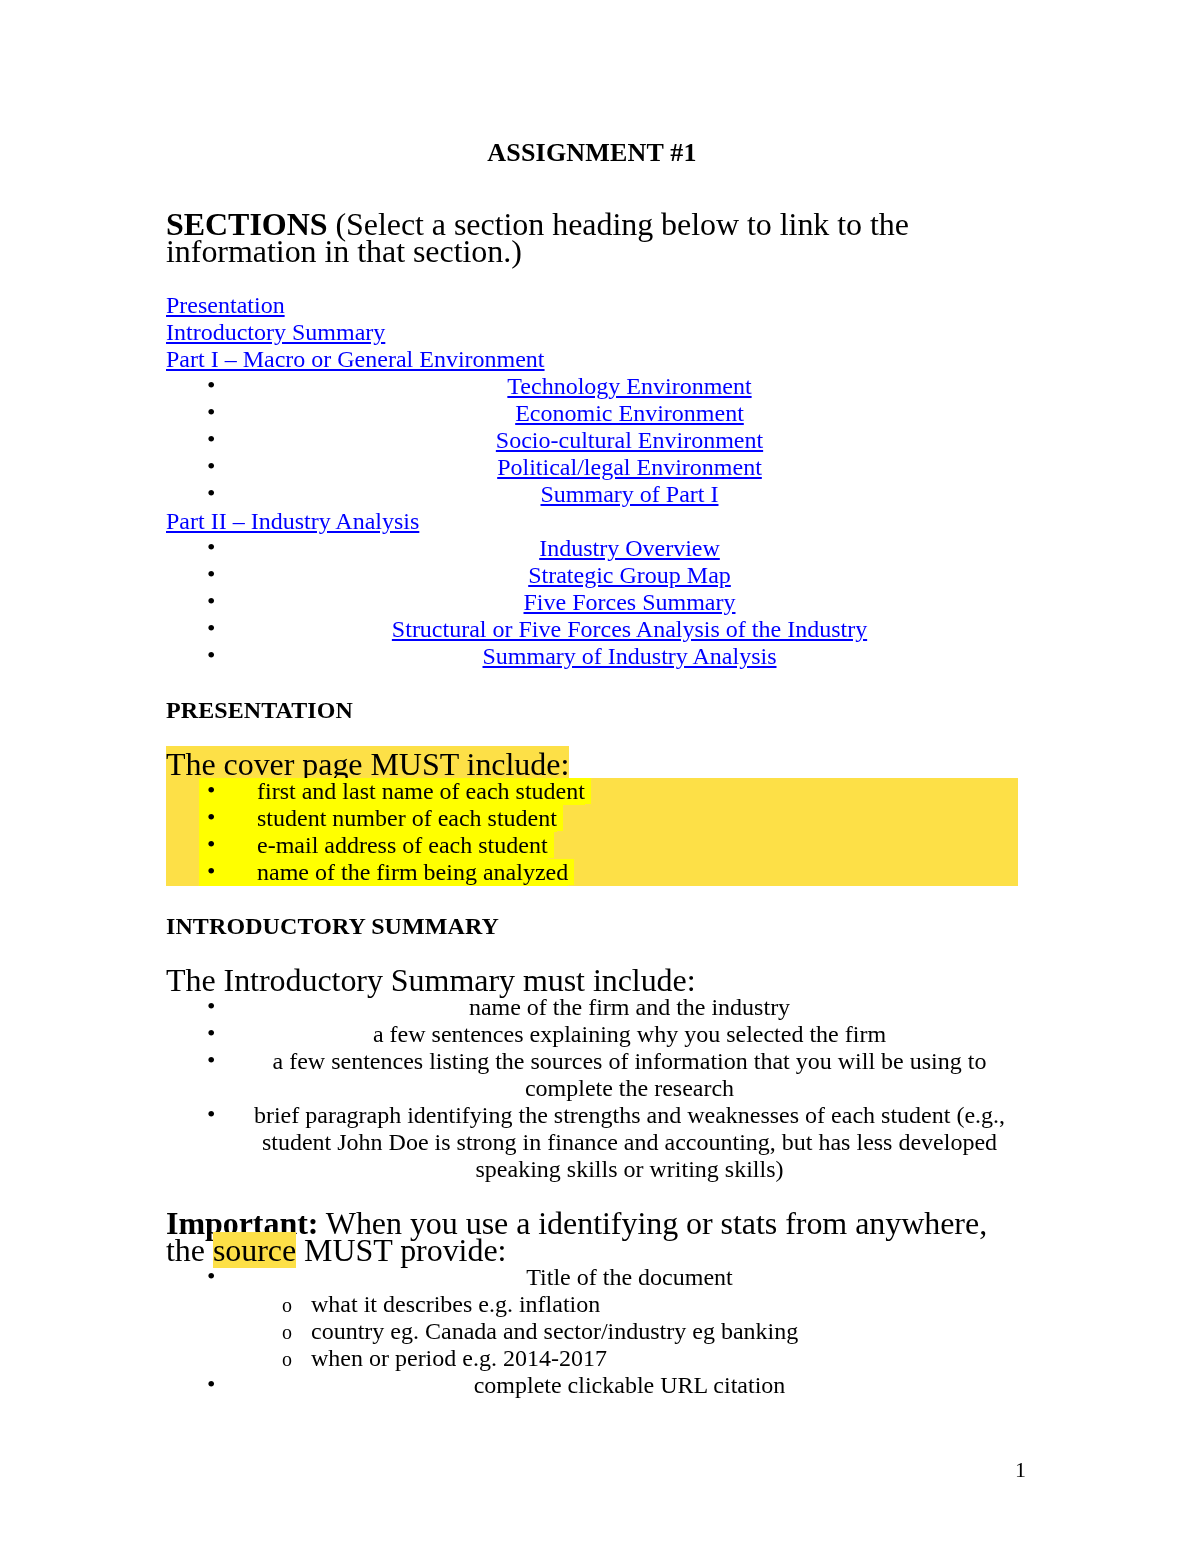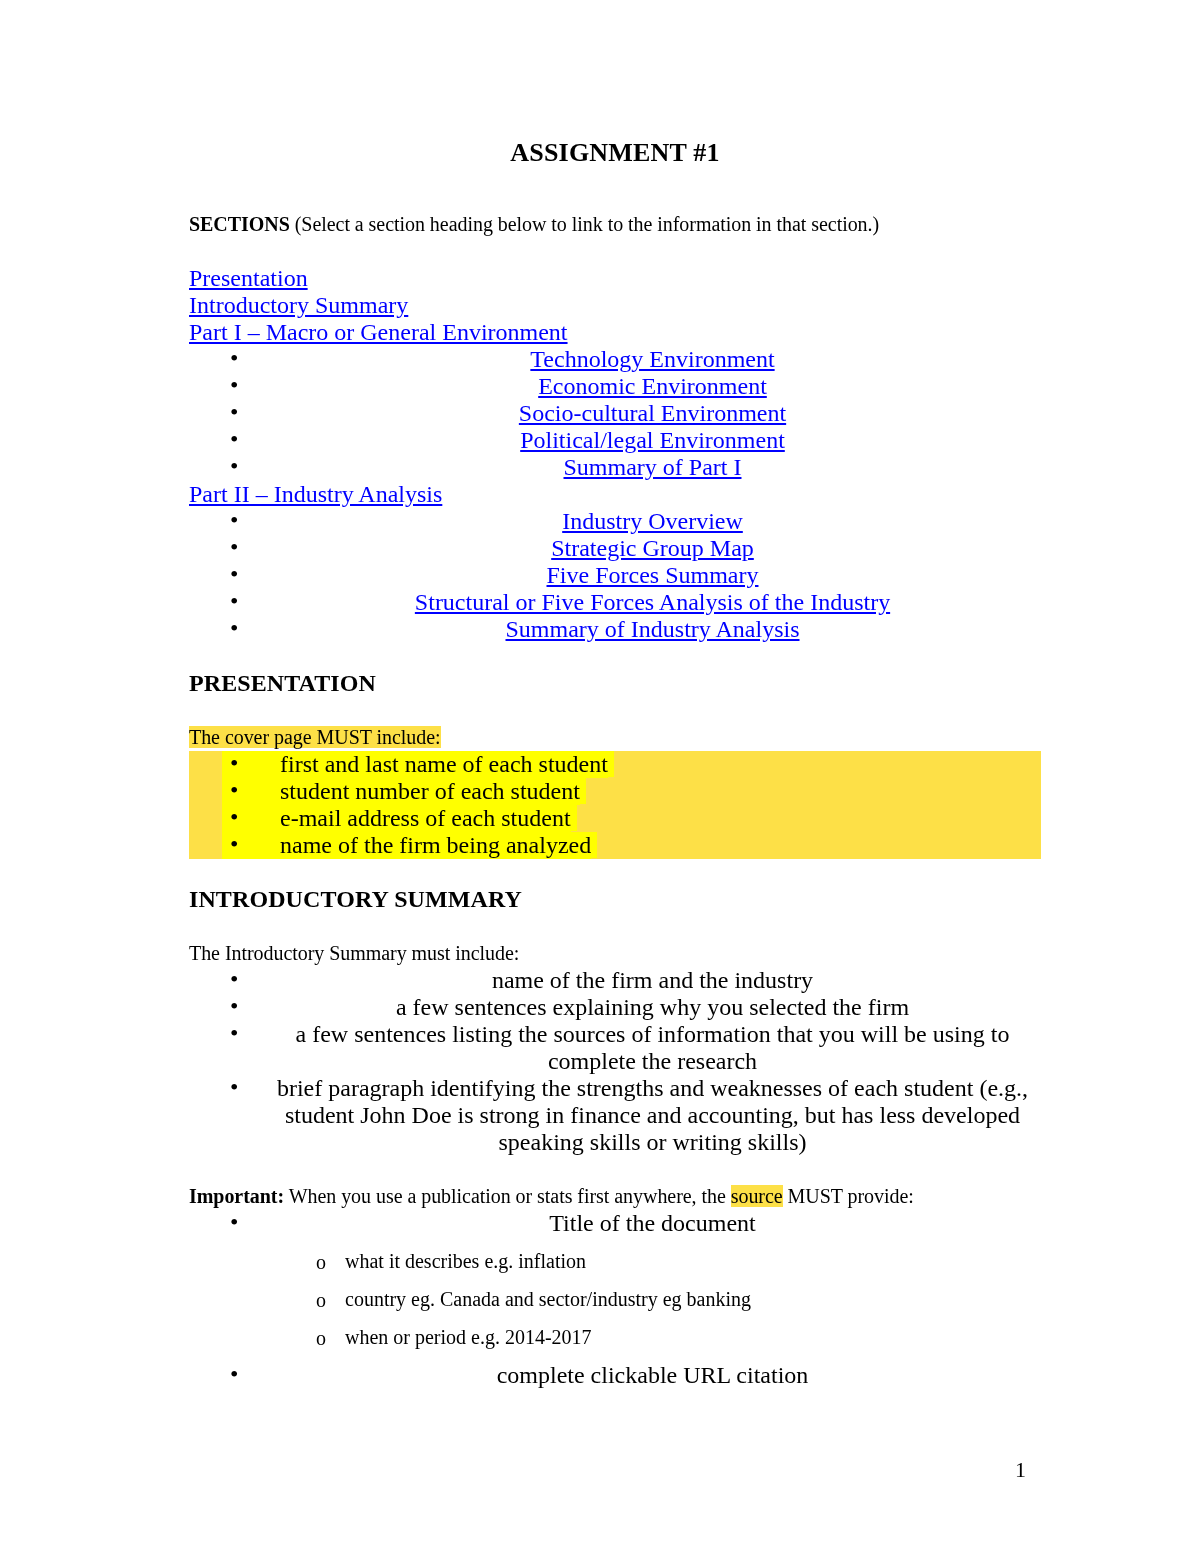--- a/index.html
+++ b/index.html
@@ -16,40 +16,40 @@
     position: relative;
     width: 1200px;
     height: 1553px;
     background: #ffffff;
     overflow: hidden;
     box-sizing: border-box;
     padding: 0;
   }
   .content {
     position: absolute;
-    left: 189px;
+    left: 166px;
     top: 138px;
     width: 852px;
   }
   .doc-title {
     text-align: center;
     font-weight: bold;
     font-size: 26px;
     letter-spacing: 0.2px;
     margin: 0;
     padding: 0;
     line-height: 30px;
   }
   .spacer-lg { height: 29px; }
   .spacer-md { height: 27px; }
   .spacer-sm { height: 14px; }
 
   p.para {
     margin: 0;
-    font-size: 20px;
+    font-size: 32px;
     line-height: 27px;
     letter-spacing: -0.05px;
   }
   .bold { font-weight: bold; }
 
   
   ul.plain-list,
   ul.bullets,
   ul.subbullets {
     list-style: none;
@@ -98,24 +98,24 @@
     box-shadow: 6px 0 0 #ffff00;
     margin-left: 16px;
   }
   ul.bullets.hl > li {
     width: max-content;
     max-width: 100%;
   }
 
   ul.subbullets > li {
     position: relative;
-    font-size: 20px;
+    font-size: 24px;
     line-height: 27px;
     padding-left: 145px;
-    margin: 11px;
+    margin: 0;
   }
   ul.subbullets > li::before {
     content: "o";
     position: absolute;
     left: 116px;
     top: 0;
     font-size: 20px;
     line-height: 28px;
   }
 
@@ -204,21 +204,21 @@
 
     <ul class="bullets">
       <li><span>name of the firm and the industry</span></li>
       <li><span>a few sentences explaining why you selected the firm</span></li>
       <li><span>a few sentences listing the sources of information that you will be using to complete the research</span></li>
       <li><span>brief paragraph identifying the strengths and weaknesses of each student (e.g., student John Doe is strong in finance and accounting, but has less developed speaking skills or writing skills)</span></li>
     </ul>
 
     <div class="spacer-md"></div>
 
-    <p class="para"><span class="bold">Important:</span><span> When you use a publication or stats first anywhere, the </span><span class="hl">source</span><span> MUST provide:</span></p>
+    <p class="para"><span class="bold">Important:</span><span> When you use a identifying or stats from anywhere, the </span><span class="hl">source</span><span> MUST provide:</span></p>
 
     <ul class="bullets">
       <li><span>Title of the document</span></li>
     </ul>
     <ul class="subbullets">
       <li><span>what it describes e.g. inflation</span></li>
       <li><span>country eg. Canada and sector/industry eg banking</span></li>
       <li><span>when or period e.g. 2014-2017</span></li>
     </ul>
     <ul class="bullets">

